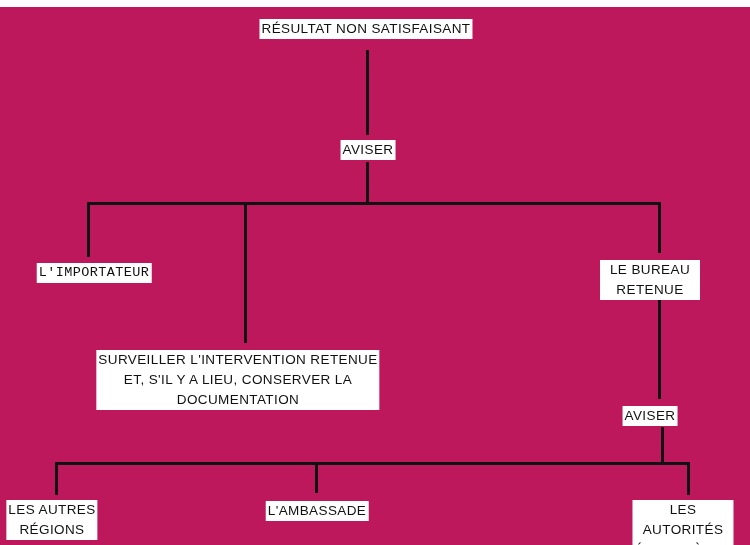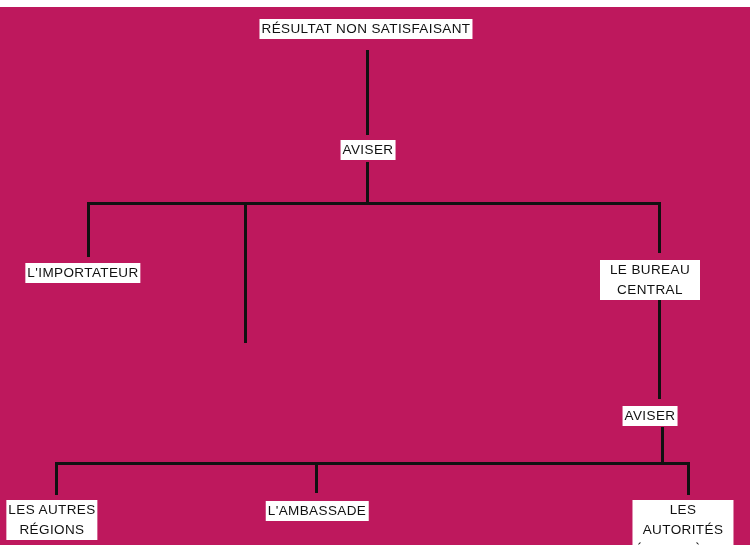--- a/index.html
+++ b/index.html
@@ -46,22 +46,25 @@
   <div class="line" style="left:658px; top:195px; width:3px;  height:51px;"></div>
   <div class="line" style="left:658px; top:278px; width:3px;  height:114px;"></div>
   <div class="line" style="left:661px; top:420px; width:3px;  height:38px;"></div>
   <div class="line" style="left:56px;  top:455px; width:634px; height:3px;"></div>
   <div class="line" style="left:55px;  top:455px; width:3px;  height:33px;"></div>
   <div class="line" style="left:315px; top:455px; width:3px;  height:31px;"></div>
   <div class="line" style="left:687px; top:455px; width:3px;  height:33px;"></div>
 
   <div class="node" style="left:366px; top:12px;">RÉSULTAT NON SATISFAISANT</div>
   <div class="node" style="left:368px; top:133px;">AVISER</div>
-  <div class="node" style="left:83px;  top:256px;">L'IMPORTATEUR</div>
-  <div class="node" style="left:650px; top:253px;">LE BUREAU CENTRAL</div>
+  <div class="node" style="left:94px;  top:256px;font-family:Liberation Mono, monospace;">L'IMPORTATEUR</div>
+  <div class="node" style="left:238px; top:343px;">SURVEILLER L'INTERVENTION RETENUE
+ET, S'IL Y A LIEU, CONSERVER LA
+DOCUMENTATION</div>
+  <div class="node" style="left:650px; top:253px;">LE BUREAU RETENUE</div>
   <div class="node" style="left:650px; top:399px;">AVISER</div>
   <div class="node" style="left:317px; top:494px;">L'AMBASSADE</div>
   <div class="node" style="left:52px;  top:493px;">LES AUTRES
 RÉGIONS</div>
   <div class="node" style="left:683px; top:493px;">LES AUTORITÉS
 ÉTRANGÈRES</div>
 
 </div>
 
 </body></html>

